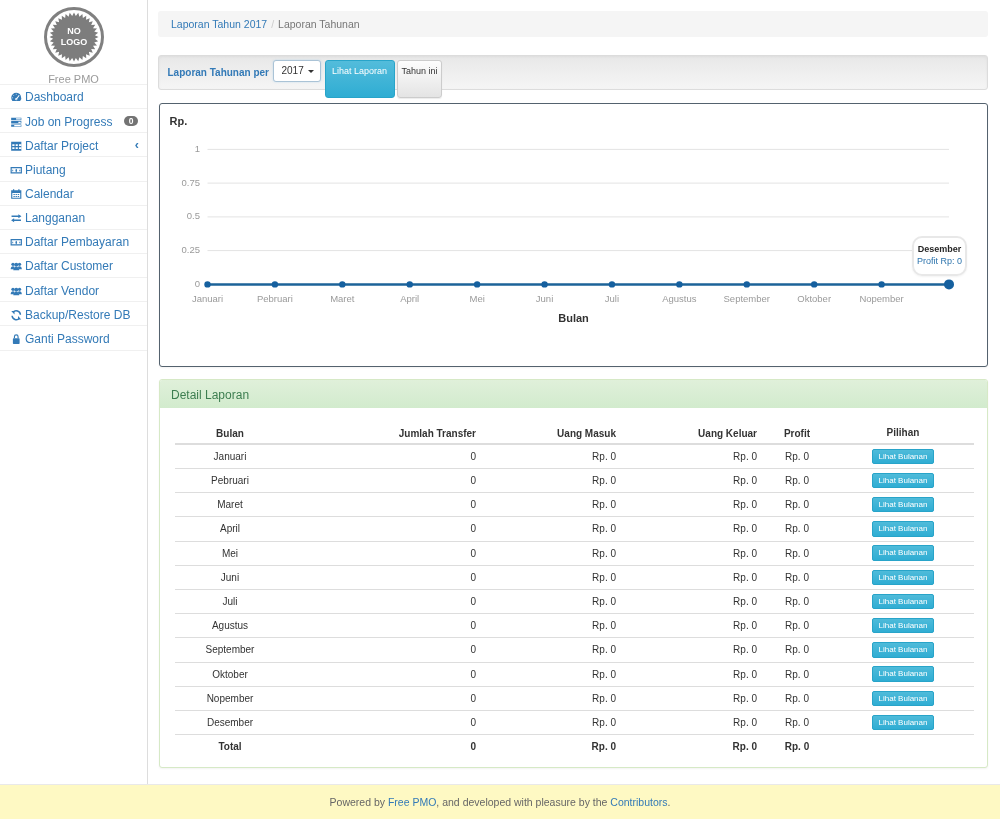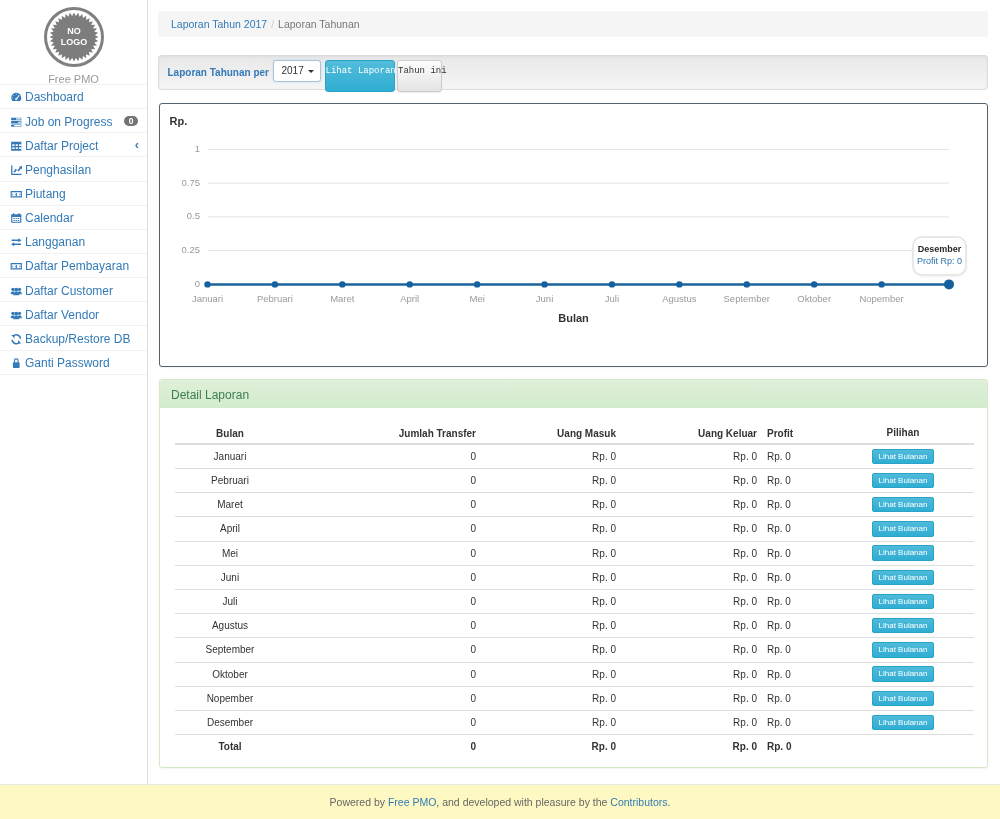--- a/index.html
+++ b/index.html
@@ -21,21 +21,21 @@
 
 #breadcrumb { position:absolute; left:158px; top:11px; width:830px; height:26px; background:#f5f5f5; border-radius:3px; font-size:10.5px; line-height:26px; padding-left:13px; color:#777; }
 #breadcrumb a { color:#337ab7; }
 #breadcrumb .sep { color:#ccc; padding:0 4px; }
 
 
 #well { position:absolute; left:158px; top:55px; width:830px; height:35px; border:1px solid #dcdcdc; border-radius:3px; background:linear-gradient(to bottom,#e8e8e8 0,#f5f5f5 100%); box-shadow:inset 0 1px 3px rgba(0,0,0,.05); }
 #well .lbl { position:absolute; left:8.5px; top:0; line-height:33px; color:#337ab7; font-weight:bold; font-size:10px; }
 #sel { position:absolute; left:113.5px; top:4px; width:48px; height:22px; background:#fff; border:1px solid #aac3d6; border-radius:3px; font-size:10px; color:#333; line-height:20px; padding-left:8px; box-shadow:0 0 2px rgba(102,175,233,.35); }
 #sel .caret { position:absolute; right:6px; top:9px; width:0; height:0; border-left:3px solid transparent; border-right:3px solid transparent; border-top:3.5px solid #333; }
-.btn { position:absolute; top:4px; height:32px; border-radius:3px; font-size:9px; text-align:center; line-height:21px; white-space:nowrap;font-family:Liberation Mono, monospace; }
+.btn { position:absolute; top:4px; height:38px; border-radius:3px; font-size:9px; text-align:center; line-height:21px; white-space:nowrap; }
 #btn-lihat { left:165.5px; width:70px; background:linear-gradient(to bottom,#53bcdb 0,#2fadd3 100%); border:1px solid #28a4c9; color:#fff; }
 #btn-tahun { left:238px; width:45px; background:linear-gradient(to bottom,#fdfdfd 0,#e4e4e4 100%); border:1px solid #ccc; color:#333; box-shadow:0 1px 1px rgba(0,0,0,.08); }
 
 
 #chart-panel { position:absolute; left:159px; top:103px; width:829px; height:264px; background:#fff; border:1px solid #54626e; border-radius:3px; box-shadow:0 1px 2px rgba(0,0,0,.05); }
 #chart-head { height:27.5px; background:linear-gradient(to bottom,#3277b3 0,#2c68a0 100%); border-radius:2px 2px 0 0; color:#e8f2fb; font-size:12px; line-height:28px; padding-left:10.5px; }
 #chart-body { position:relative; height:234px; }
 .ylab { position:absolute; width:40px; text-align:right; font-size:9.5px; color:#9a9a9a; }
 .xlab { position:absolute; font-size:9.5px; color:#9a9a9a; transform:translateX(-50%); white-space:nowrap; }
 #rp { position:absolute; left:9.5px; top:11px; font-size:11px; font-weight:bold; color:#333; }
@@ -49,21 +49,21 @@
 #table-head { height:28px; background:linear-gradient(to bottom,#e0f0da 0,#d2ebcd 100%); border-radius:2px 2px 0 0; color:#3d7e50; font-size:12px; line-height:30px; padding-left:11px; }
 #table-body { padding:13.5px 15px 0; }
 table.rpt { width:799px; border-collapse:collapse; table-layout:fixed; font-size:10px; color:#333; }
 table.rpt th, table.rpt td { padding:5px 5px; line-height:13.2px; }
 table.rpt thead th { border-bottom:2px solid #ddd; font-weight:bold; padding-top:5px; padding-bottom:3px; }
 table.rpt tbody td { border-top:1px solid #ddd; }
 table.rpt tr td:nth-child(1), table.rpt tr th:nth-child(1) { text-align:center; }
 table.rpt tr td:nth-child(2), table.rpt tr th:nth-child(2) { text-align:right; }
 table.rpt tr td:nth-child(3), table.rpt tr th:nth-child(3) { text-align:right; }
 table.rpt tr td:nth-child(4), table.rpt tr th:nth-child(4) { text-align:right; }
-table.rpt tr td:nth-child(5), table.rpt tr th:nth-child(5) { text-align:left; }
+table.rpt tr td:nth-child(5), table.rpt tr th:nth-child(5) { text-align:center; }
 table.rpt tr td:nth-child(6), table.rpt tr th:nth-child(6) { text-align:center; padding-top:1px; padding-bottom:1px; }
 .btn-xs { display:inline-block; width:62px; background:linear-gradient(to bottom,#4fbbda 0,#2fadd3 100%); border:1px solid #28a4c9; border-radius:2px; color:#fff; font-size:8px; line-height:13.5px; height:15.5px; }
 
 
 #footer { position:absolute; left:0; top:783.5px; width:1000px; height:35.5px; background:#fef9c3; border-top:1px solid #e9e9e9; text-align:center; font-size:10.5px; color:#666; line-height:35px; }
 #footer a { color:#337ab7; }
 </style>
 </head>
 <body>
 
@@ -93,26 +93,20 @@
         <a href="#"><svg class="mi" width="12.5" height="12.5" viewBox="0 0 13 13" fill="#337ab7">
             <path d="M1.2 1.8h10.6v2.5H1.2zM6.3 2.4h4.9v1.3H6.3z M1.2 5.3h10.6v2.5H1.2zM8.7 5.9h2.4v1.3H8.7z M1.2 8.8h10.6v2.5H1.2zM4.4 9.4h6.8v1.3H4.4z" fill-rule="evenodd"></path>
           </svg>Job on Progress</a>
         <span class="badge0">0</span>
       </li>
       <li>
         <a href="#"><svg class="mi" width="12.5" height="12.5" viewBox="0 0 13 13" fill="#337ab7">
             <path d="M1.2 1.8h10.6v9.5H1.2zm1.2 2.7v1.8h2.3V4.5zm3.5 0v1.8h2.2V4.5zm3.4 0v1.8h2.3V4.5zM2.4 7.5v1.8h2.3V7.5zm3.5 0v1.8h2.2V7.5zm3.4 0v1.8h2.3V7.5z" fill-rule="evenodd"></path>
           </svg>Daftar Project</a>
         <span class="chev">‹</span>
-      </li>
-      <li>
-        <a href="#"><svg class="mi" width="12.5" height="12.5" viewBox="0 0 13 13" fill="#337ab7">
-            <path d="M1.2 1.5h1.3v8.7H12v1.3H1.2z"></path>
-            <path d="M3.2 8.6 5.9 5l2 1.6 2.2-2.9-1-.8 3.4-.8-.1 3.4-1-.8-2.3 3.1-2-1.6-1.7 2.3z"></path>
-          </svg>Penghasilan</a>
       </li>
       <li>
         <a href="#"><svg class="mi" width="12.5" height="12.5" viewBox="0 0 13 13" fill="#337ab7">
             <path d="M.6 3.2h11.8v6.6H.6zm1.2 1.2v4.2h9.4V4.4zM6.5 5a1.6 2 0 0 1 0 3.6A1.6 2 0 0 1 6.5 5zM2.4 6.1h.9v1.4h-.9zm7.3 0h.9v1.4h-.9z" fill-rule="evenodd"></path>
           </svg>Piutang</a>
       </li>
       <li>
         <a href="#"><svg class="mi" width="12.5" height="12.5" viewBox="0 0 13 13" fill="#337ab7">
             <path d="M3.1 1.2h1.3v2H3.1zM8.6 1.2h1.3v2H8.6z"></path>
             <path d="M1.2 2.3h10.6v9H1.2zm1.2 3v4.8h8.2V5.3zm1.2 1h1.4v1.1H3.6zm2.2 0h1.4v1.1H5.8zm2.2 0h1.5v1.1H8zM3.6 8.2h1.4v1.1H3.6zm2.2 0h1.4v1.1H5.8zm2.2 0h1.5v1.1H8z" fill-rule="evenodd"></path>

